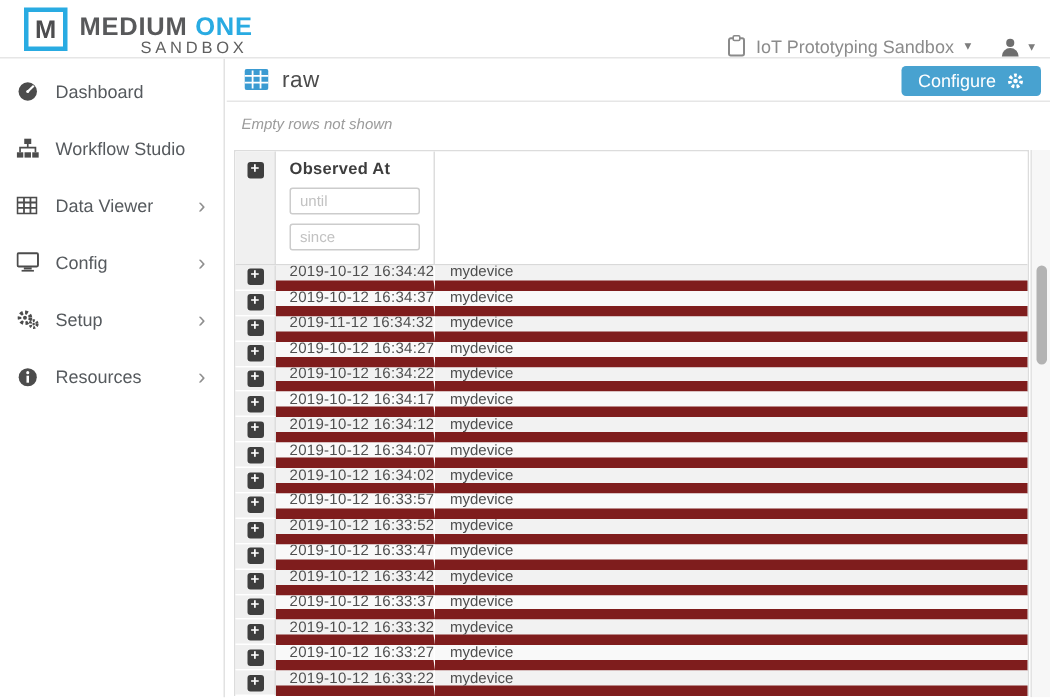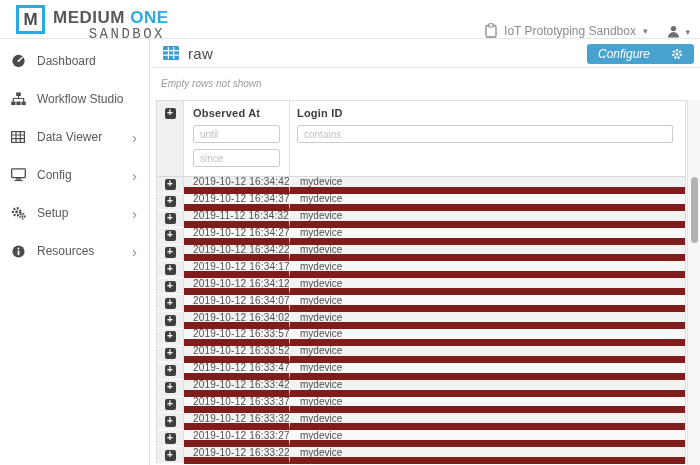--- a/index.html
+++ b/index.html
@@ -13,21 +13,21 @@
   
   .topbar { position:absolute; top:0; left:0; width:700px; height:39px;
             background:#fff; border-bottom:1px solid #e6e6e6; z-index:5; }
   .logo-mark { position:absolute; left:16px; top:5px; width:29px; height:29px;
                border:3px solid #29abe2; display:flex; align-items:center; justify-content:center;
                font-size:17px; font-weight:bold; color:#4d4d4f; background:#fff; }
   .brand { position:absolute; left:53px; top:8px; font-size:17px; font-weight:600;
            letter-spacing:.5px; color:#58595b; white-space:nowrap; }
   .brand .one { color:#29abe2; }
   .brand-sub { position:absolute; left:53px; top:26px; width:112px; text-align:right;
-               font-family:Liberation Mono, monospace; font-size:14px; letter-spacing:2.5px; color:#5f5f5f; }
+               font-family:Liberation Sans, sans-serif; font-size:11px; letter-spacing:2.5px; color:#5f5f5f; }
   .topbar-right { position:absolute; right:10px; top:0; height:38px;
                   display:flex; align-items:flex-end; gap:20px; }
   .sandbox-selector { display:flex; align-items:center; gap:7px;
                       color:#8b8b8b; font-size:12px; cursor:pointer; }
   .caret { font-size:9px; color:#7d7d7d; font-family:"DejaVu Sans",sans-serif; }
   .user-menu { display:flex; align-items:center; gap:5px; cursor:pointer; }
 
   
   .sidebar { position:absolute; top:39px; left:0; width:150px; bottom:0;
              background:#fff; border-right:1px solid #e2e2e2; padding-top:1px; }
@@ -38,21 +38,21 @@
   .side-chevron { color:#8f8f8f; font-size:15px; line-height:1; }
 
   
   .main { position:absolute; left:151px; top:39px; right:0; bottom:0; background:#fff; overflow:hidden; }
   .titlebar { position:relative; height:29px; border-bottom:1px solid #e6e6e6;padding-left:36px; }
   .grid-icon { position:absolute; left:12px; top:7px; }
   .page-title { position:absolute; left:37px; top:6px; font-size:15px; color:#4c4c4c; letter-spacing:.3px; }
   .configure-btn { position:absolute; right:6px; top:5px; height:20px;
                    background:#48a2d0; border:none; border-radius:3px; color:#fff;
                    font-size:12px; font-family:inherit; display:flex; align-items:center;
-                   gap:21px; padding:0 11px; cursor:pointer;font-style:italic; }
+                   gap:7px; padding:0 11px; cursor:pointer; }
   .note { padding:10px 0 0 10px; font-size:10px; font-style:italic; color:#9b9b9b; }
 
   
   .data-table { position:absolute; left:5px; top:61px; width:530px;
                 border:1px solid #dcdcdc; border-bottom:none; background:#fff; }
   .thead { display:grid; grid-template-columns:27px 106px 1fr; height:76px;
            border-bottom:1px solid #d9d9d9; background:#fff; }
   .th-expand { background:#f0f0f0; border-right:1px solid #ddd;
                display:flex; justify-content:center; align-items:flex-start; padding-top:7px; }
   .th-observed { border-right:1px solid #ddd; padding:6px 0 0 9px; }
@@ -217,24 +217,20 @@
   <div class="data-table">
     <div class="thead">
       <div class="th-expand">
         <span class="plus-btn">+</span>
       </div>
       <div class="th-observed">
         <div class="th-label">Observed At</div>
         <input class="filter-input w-small" type="text" placeholder="until" style="">
         <input class="filter-input w-small" type="text" placeholder="since" style="">
       </div>
-      <div class="th-login">
-        <div class="th-label">Login ID</div>
-        <input class="filter-input w-large" type="text" placeholder="contains" style="">
-      </div>
     </div>
     <div class="tbody">
   <div class="row">
     <div class="cell-expand">
       <span class="plus-btn">+</span>
     </div>
     <div class="cell-ts">2019-10-12 16:34:42</div>
     <div class="cell-id">mydevice</div>
   </div>
 

